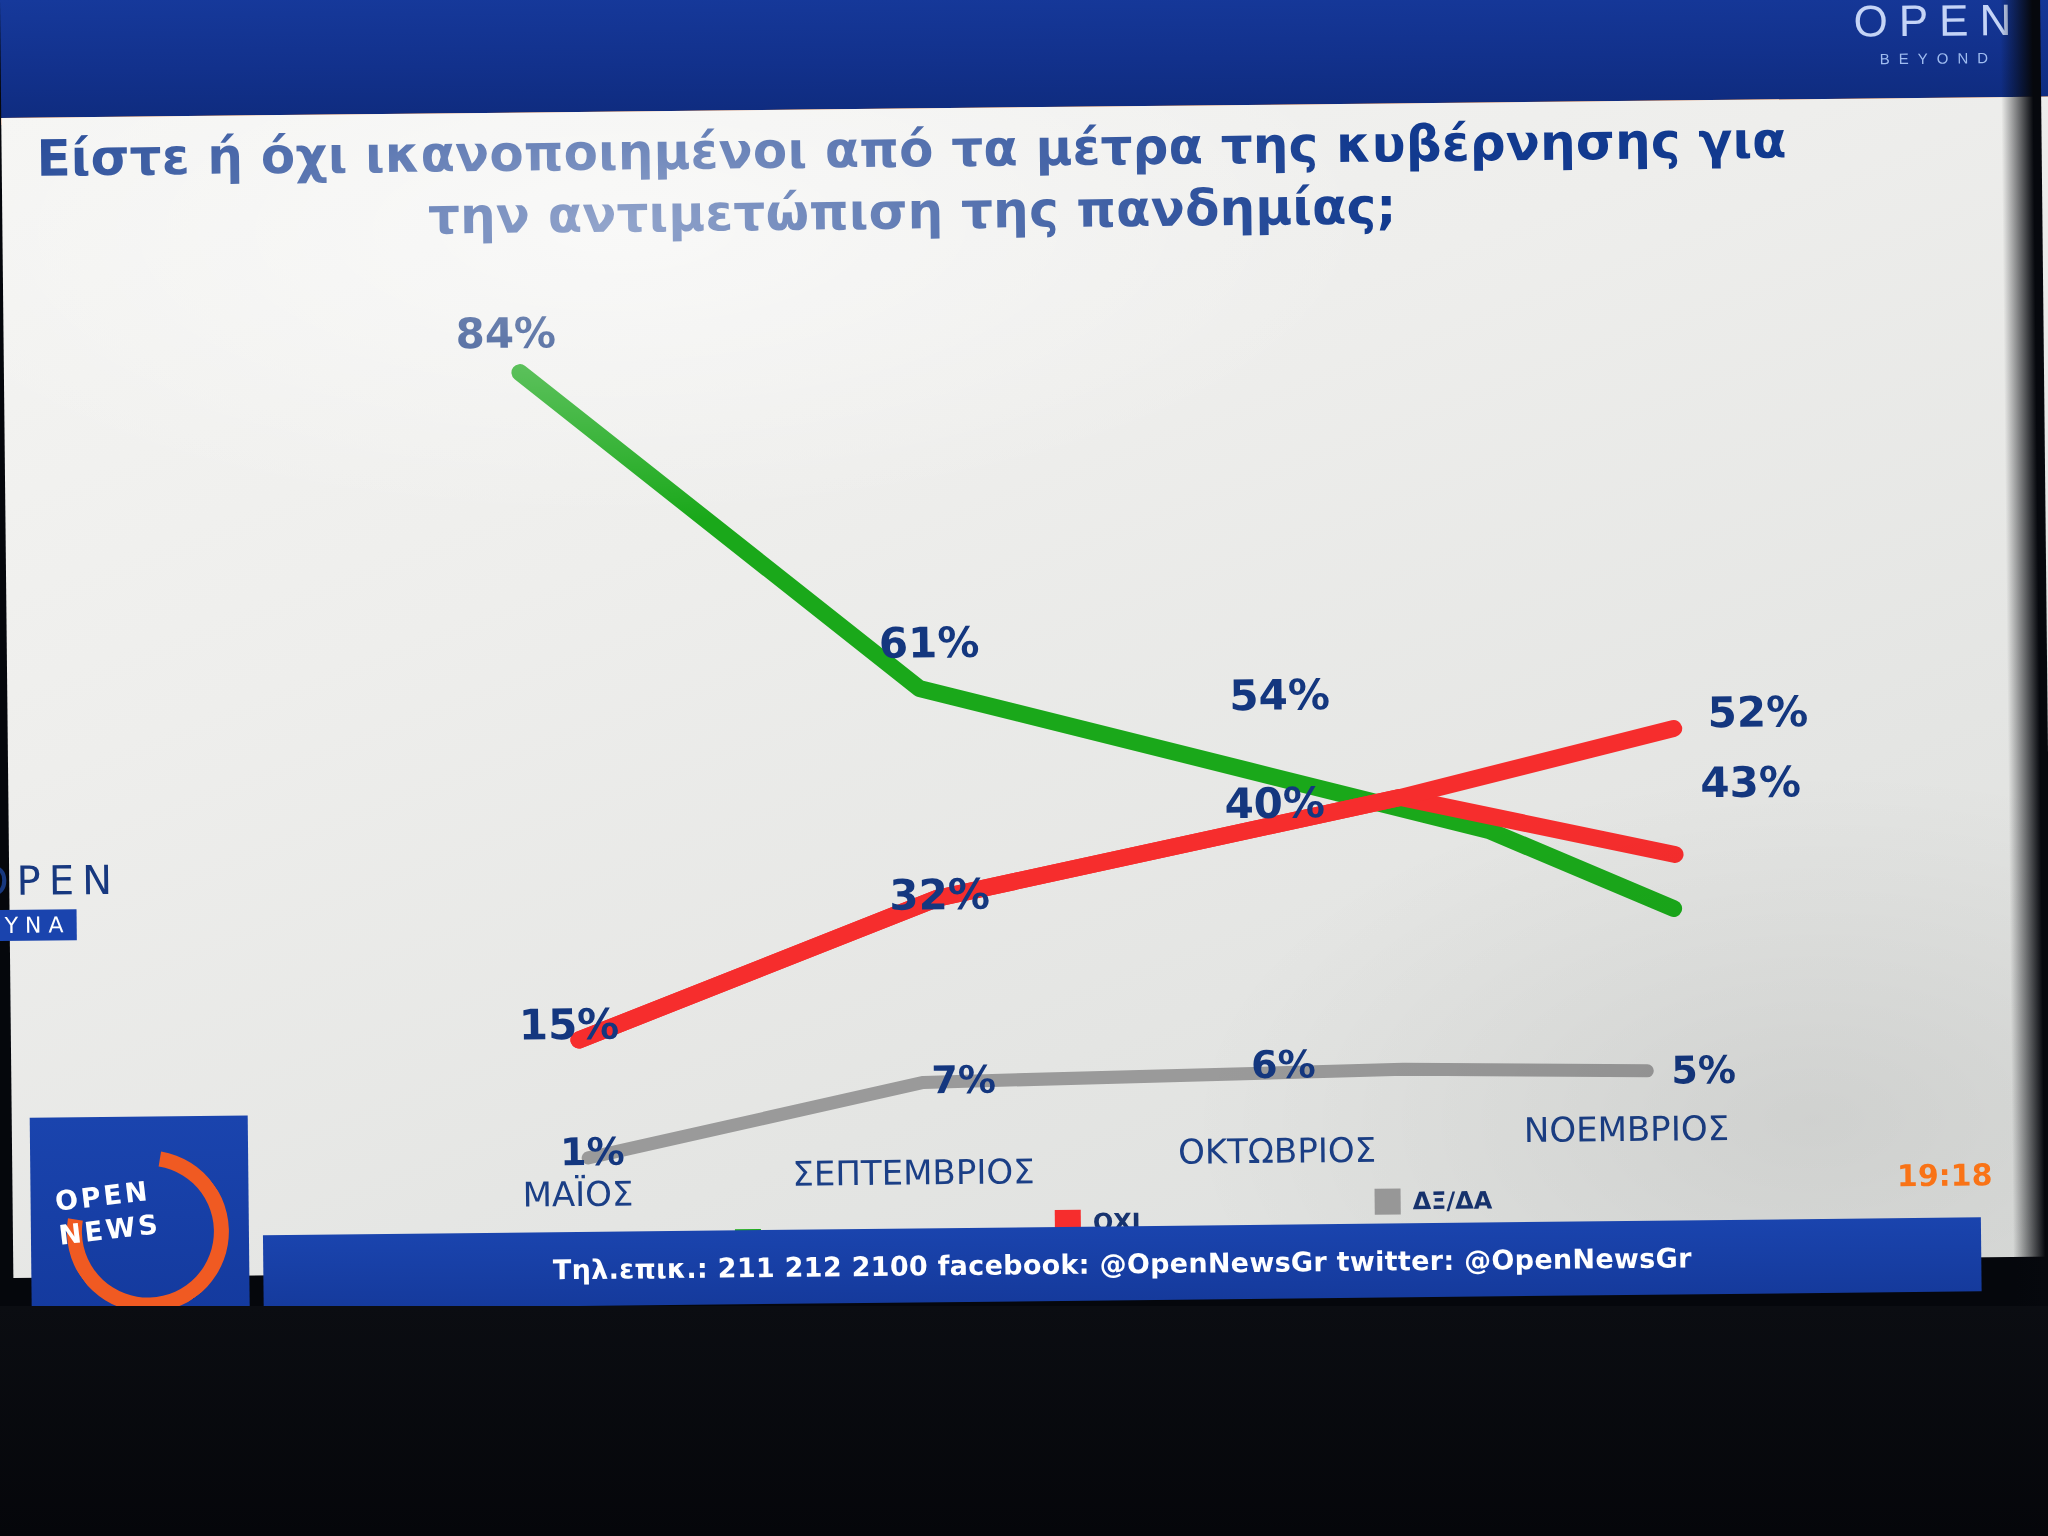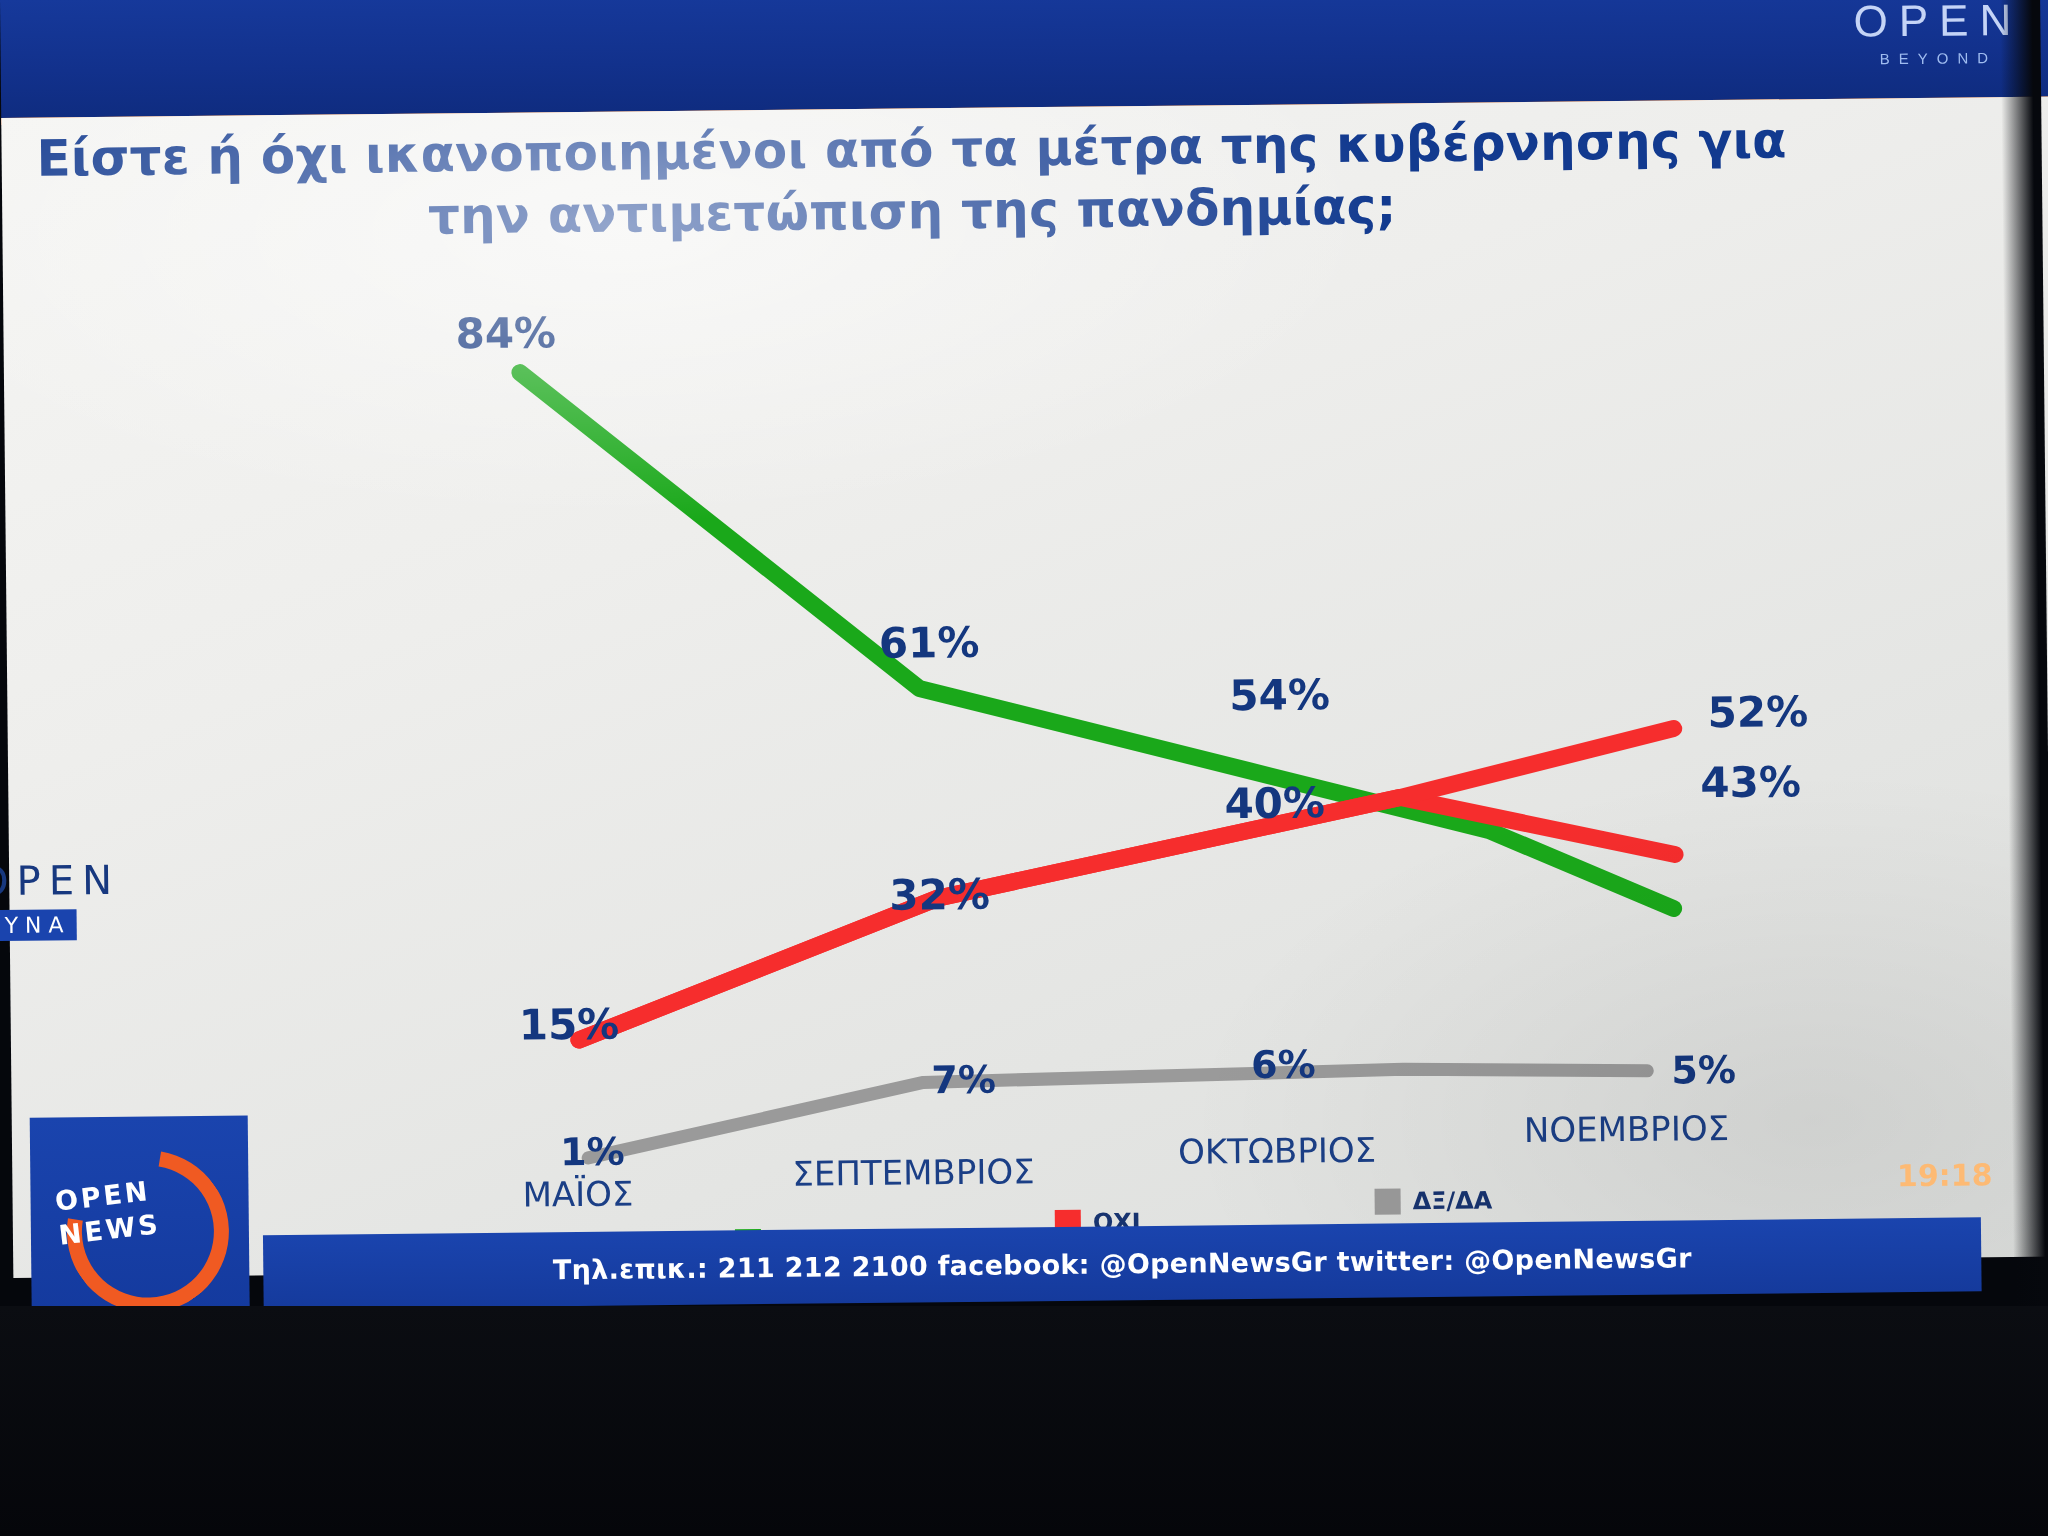--- a/index.html
+++ b/index.html
@@ -165,21 +165,21 @@
     display: flex;
     align-items: center;
     justify-content: center;
     font-family: "DejaVu Sans", sans-serif;
     letter-spacing: .3px;
   }
   #clock {
     position: absolute;
     right: 60px;
     top: 1178px;
-    color: #fdba74;
+    color: #f97316;
     font-size: 30px;
     font-weight: bold;
     font-family: "DejaVu Sans", sans-serif;
   }
 
   
   #newsbug {
     position: absolute;
     left: 18px;
     top: 1118px;

